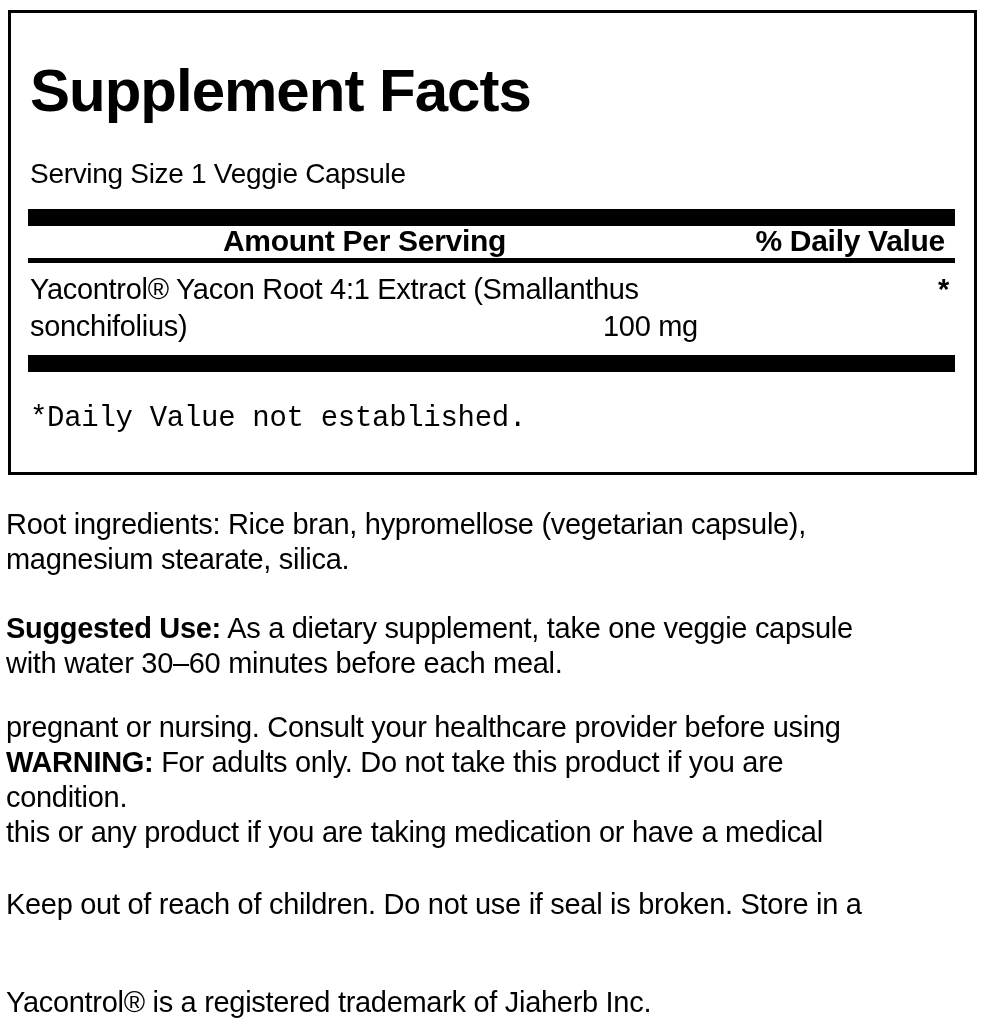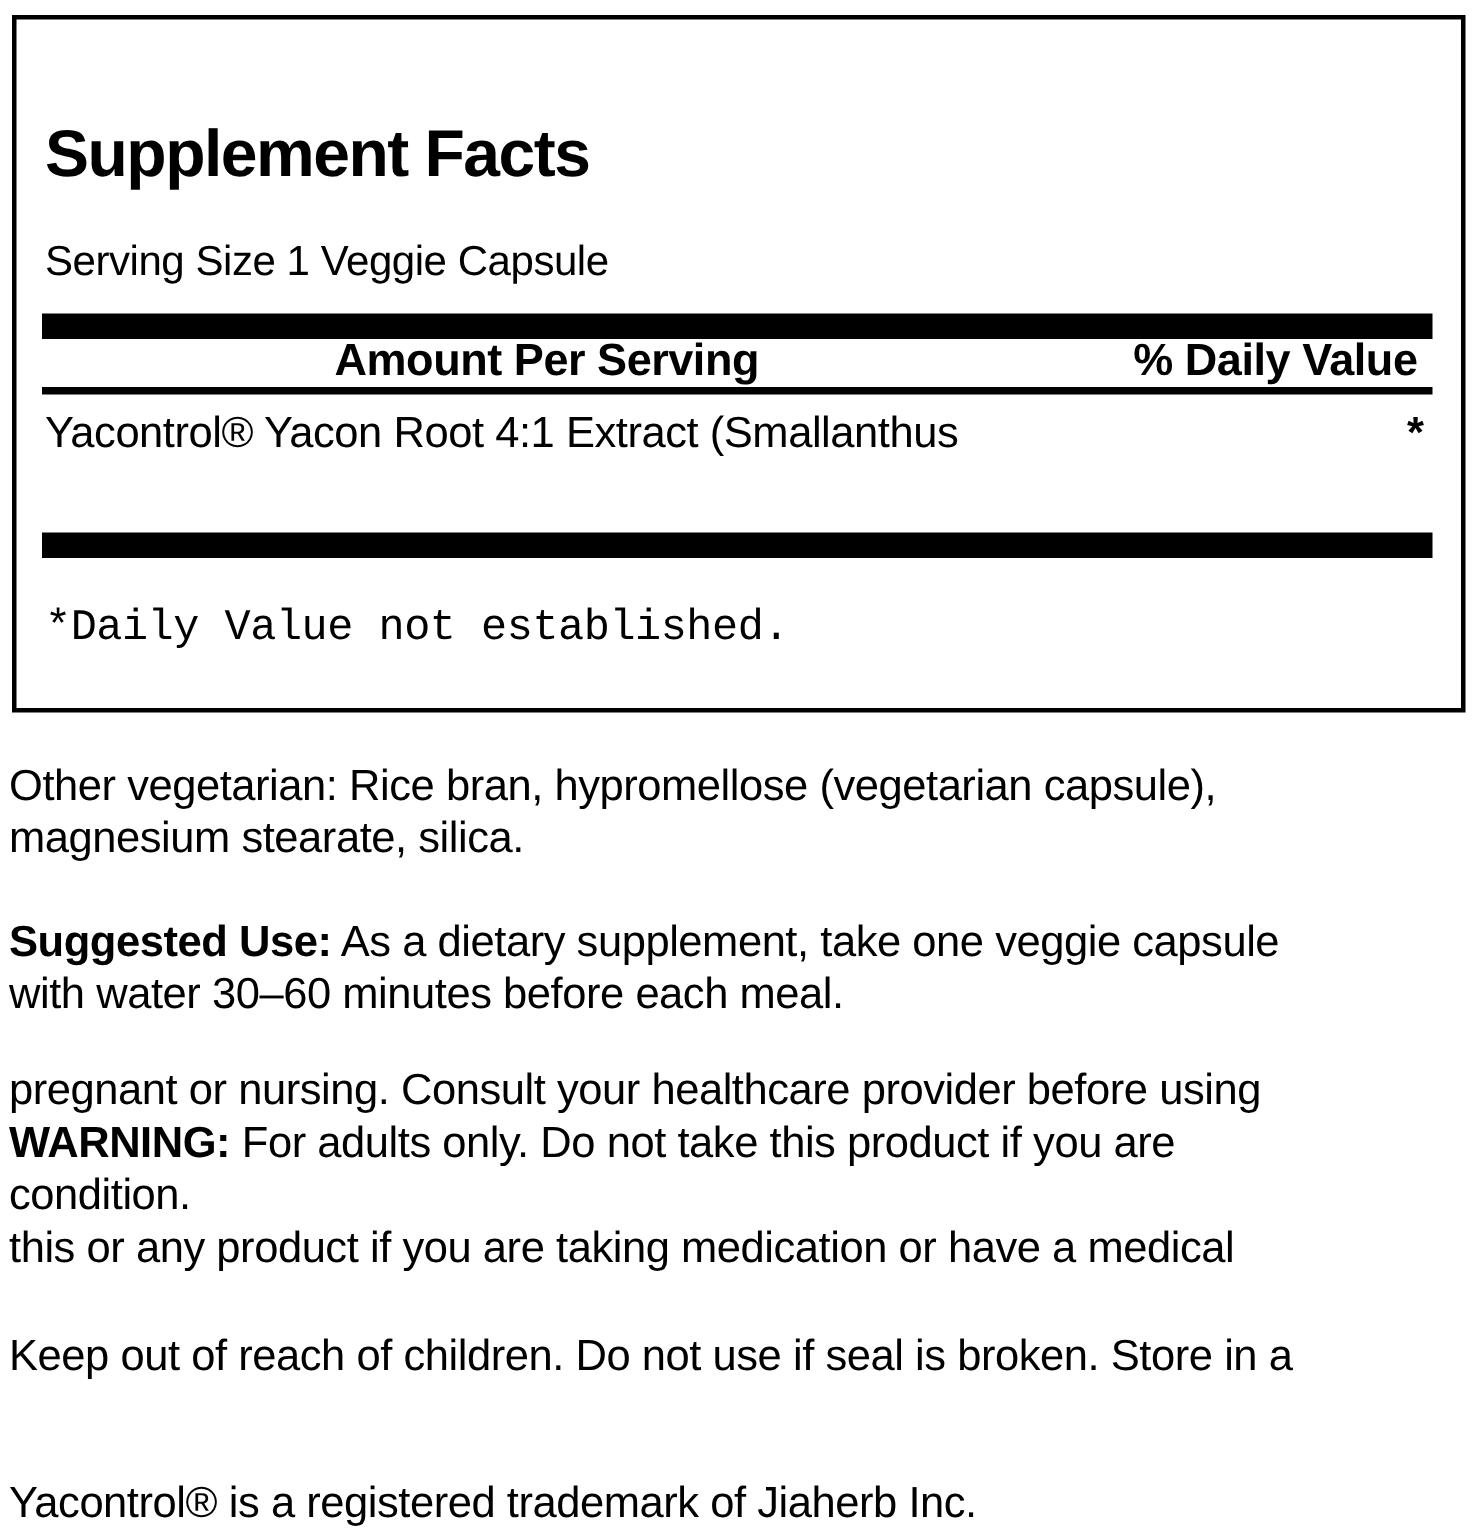--- a/index.html
+++ b/index.html
@@ -24,23 +24,23 @@
     top: 10px;
     width: 969px;
     height: 465px;
     border: 3px solid #000000;
     box-sizing: border-box;
     background: #ffffff;
   }
   .facts-title {
     position: absolute;
     left: 19px;
-    top: 68px;
+    top: 48px;
     margin: 0;
-    font-size: 44px;
+    font-size: 60px;
     font-weight: bold;
     letter-spacing: -1px;
     line-height: 1;
     white-space: nowrap;
   }
   .serving-size {
     position: absolute;
     left: 19px;
     top: 147px;
     font-size: 28px;
@@ -153,28 +153,32 @@
       <span class="header-dv">% Daily Value</span>
     </div>
 
     <div class="thin-rule"></div>
 
     <div class="ing-line ing-line-1">
       <span class="ing-name">Yacontrol® Yacon Root 4:1 Extract (Smallanthus</span>
       <span class="ing-star">*</span>
     </div>
 
+    <div class="ing-line ing-line-2">
+      <span class="ing-name-2">sonchifolius)</span>
+      <span class="ing-amount">100 mg</span>
+    </div>
 
     <div class="bar bar-bottom"></div>
 
     <div class="footnote">*Daily Value not established.</div>
   </section>
 
   <p class="para p-other">
-    <span class="line">Other vegetarian: Rice bran, hypromellose (vegetarian capsule),</span>
+    <span class="line">Root ingredients: Rice bran, hypromellose (vegetarian capsule),</span>
     <span class="line">magnesium stearate, silica.</span>
   </p>
 
   <p class="para p-suggested">
     <span class="line"><span class="bold-label">Suggested Use:</span><span> As a dietary supplement, take one veggie capsule</span></span>
     <span class="line">with water 30–60 minutes before each meal.</span>
   </p>
 
   <p class="para p-warning">
     <span class="line">pregnant or nursing. Consult your healthcare provider before using</span>

